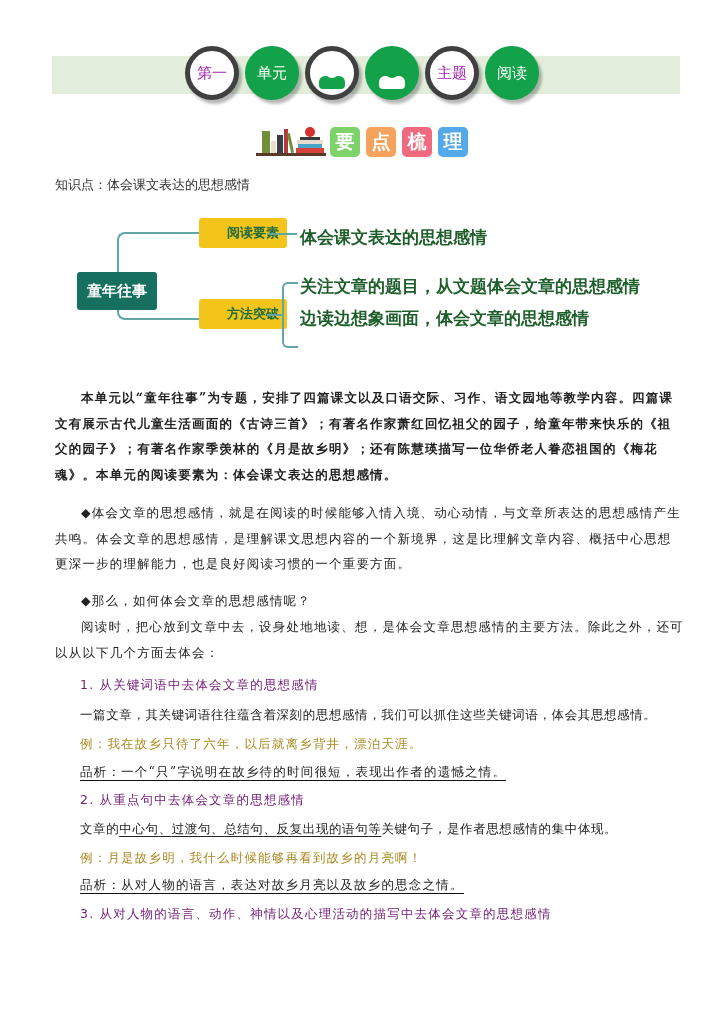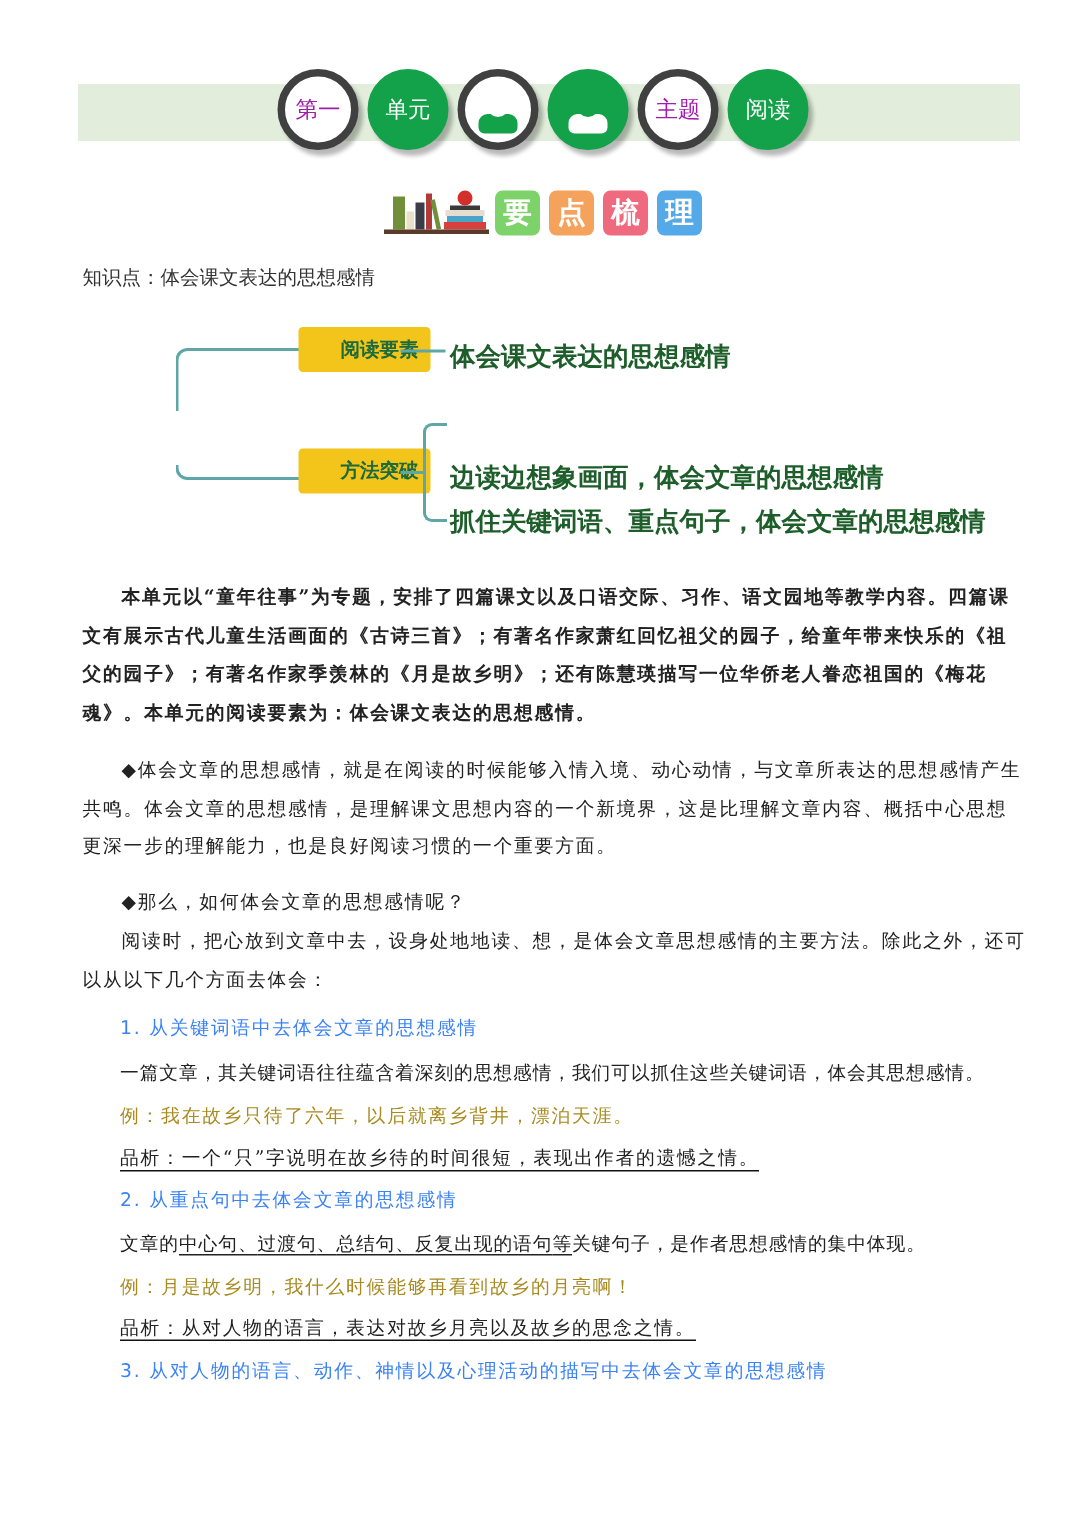--- a/index.html
+++ b/index.html
@@ -40,21 +40,21 @@
              font-size:15px; display:flex; align-items:center; justify-content:center; }
   .mm-node { position:absolute; width:68px; height:30px; background:#f3c51a; border-radius:3px;
              color:#1d6a3c; font-family:"DejaVu Sans",sans-serif; font-weight:bold; font-size:13px;
              display:flex; align-items:center; justify-content:center;padding-left:20px; }
   .mm-leaf { position:absolute; font-family:"DejaVu Sans",sans-serif; font-weight:bold; font-size:17px; color:#1d5e2a; white-space:nowrap; }
   .ln { position:absolute; border-color:#5fa7a6; border-style:solid; border-width:0; }
 
   
   .p { position:absolute; left:55px; width:630px; font-size:12.5px; line-height:25.5px; color:#222; letter-spacing:1.2px; }
   .ind { text-indent:26px; }
-  .green { color:#3b82f6; font-family:"DejaVu Sans",sans-serif; font-size:12.5px; }
+  .green { color:#701a75; font-family:"DejaVu Sans",sans-serif; font-size:12.5px; }
   .gold { color:#a88a1f; }
   .ul { border-bottom:1.5px solid #111; padding-bottom:1px; }
   u { text-decoration:underline; text-underline-offset:3px; }
 </style>
 </head>
 <body>
 
 <div class="abs banner"></div>
 <div class="abs circles">
   <div class="circle outline">
@@ -96,30 +96,31 @@
   <div class="tag" style="background:#ef6a7e">梳</div>
   <div class="tag" style="background:#54a9e8">理</div>
 </div>
 
 <div class="abs kp">知识点：体会课文表达的思想感情</div>
 
 <div class="abs mm">
 
   <div class="ln" style="left:57px;top:20px;width:82px;height:40px;border-left-width:2px;border-top-width:2px;border-top-left-radius:8px;"></div>
   <div class="ln" style="left:57px;top:98px;width:82px;height:8px;border-left-width:2px;border-bottom-width:2px;border-bottom-left-radius:8px;"></div>
+  <div class="mm-root">童年往事</div>
 
   <div class="mm-node" style="left:139px;top:6px;">阅读要素</div>
   <div class="ln" style="left:207px;top:21px;width:30px;border-top-width:2px;"></div>
   <div class="mm-leaf" style="left:240px;top:14px;">体会课文表达的思想感情</div>
 
   <div class="mm-node" style="left:139px;top:87px;">方法突破</div>
   <div class="ln" style="left:207px;top:102px;width:16px;border-top-width:2px;"></div>
   <div class="ln" style="left:222px;top:70px;width:14px;height:62px;border-left-width:2px;border-top-width:2px;border-bottom-width:2px;border-radius:6px 0 0 6px;"></div>
+  <div class="mm-leaf" style="left:240px;top:63px;">关注文章的题目，从文题体会文章的思想感情</div>
   <div class="mm-leaf" style="left:240px;top:95px;">边读边想象画面，体会文章的思想感情</div>
-  <div class="mm-leaf" style="left:240px;top:124px;">抓住关键词语、重点句子，体会文章的思想感情</div>
 </div>
 
 <div class="p ind" style="top:385px;font-weight:bold;">本单元以“童年往事”为专题，安排了四篇课文以及口语交际、习作、语文园地等教学内容。四篇课文有展示古代儿童生活画面的《古诗三首》；有著名作家萧红回忆祖父的园子，给童年带来快乐的《祖父的园子》；有著名作家季羡林的《月是故乡明》；还有陈慧瑛描写一位华侨老人眷恋祖国的《梅花魂》。本单元的阅读要素为：体会课文表达的思想感情。</div>
 <div class="p ind" style="top:500px;font-family:'DejaVu Sans',sans-serif;">◆体会文章的思想感情，就是在阅读的时候能够入情入境、动心动情，与文章所表达的思想感情产生共鸣。体会文章的思想感情，是理解课文思想内容的一个新境界，这是比理解文章内容、概括中心思想更深一步的理解能力，也是良好阅读习惯的一个重要方面。</div>
 <div class="p ind" style="top:588px;font-family:'DejaVu Sans',sans-serif;">◆那么，如何体会文章的思想感情呢？</div>
 <div class="p ind" style="top:614px;">阅读时，把心放到文章中去，设身处地地读、想，是体会文章思想感情的主要方法。除此之外，还可以从以下几个方面去体会：</div>
 
 <div class="p green" style="left:80px;top:672px;">1. 从关键词语中去体会文章的思想感情</div>
 <div class="p" style="left:80px;top:702px;font-family:'DejaVu Sans',sans-serif;letter-spacing:0.6px;">一篇文章，其关键词语往往蕴含着深刻的思想感情，我们可以抓住这些关键词语，体会其思想感情。</div>
 <div class="p gold" style="left:80px;top:731px;">例：我在故乡只待了六年，以后就离乡背井，漂泊天涯。</div>

